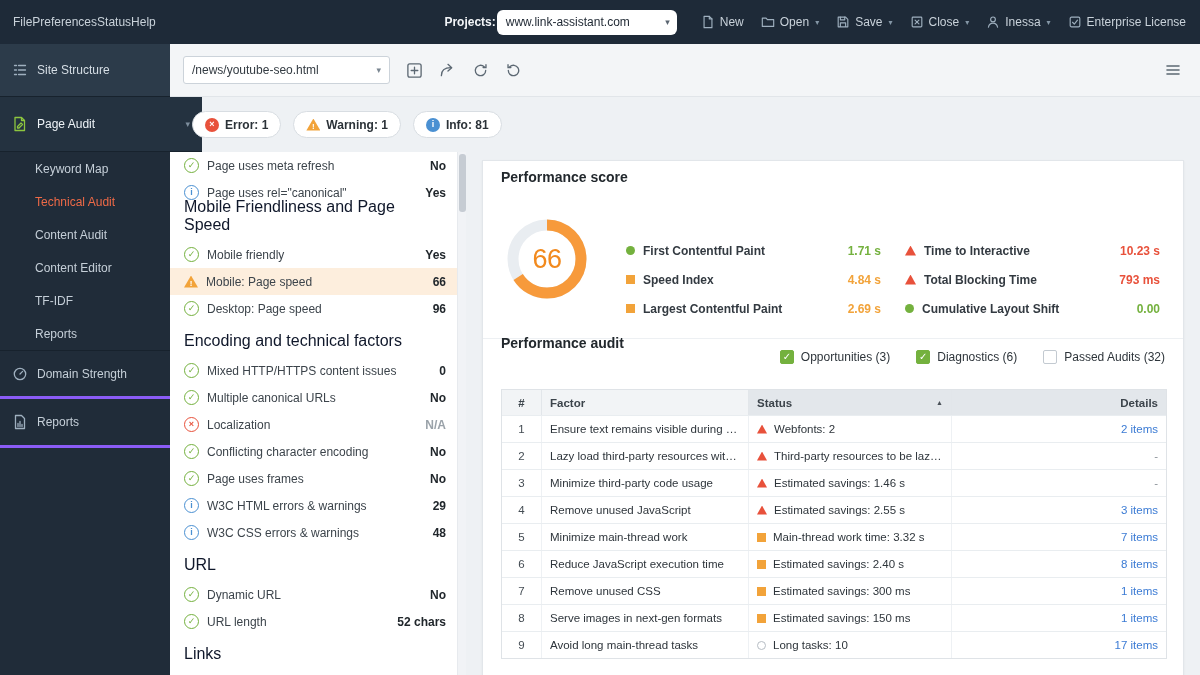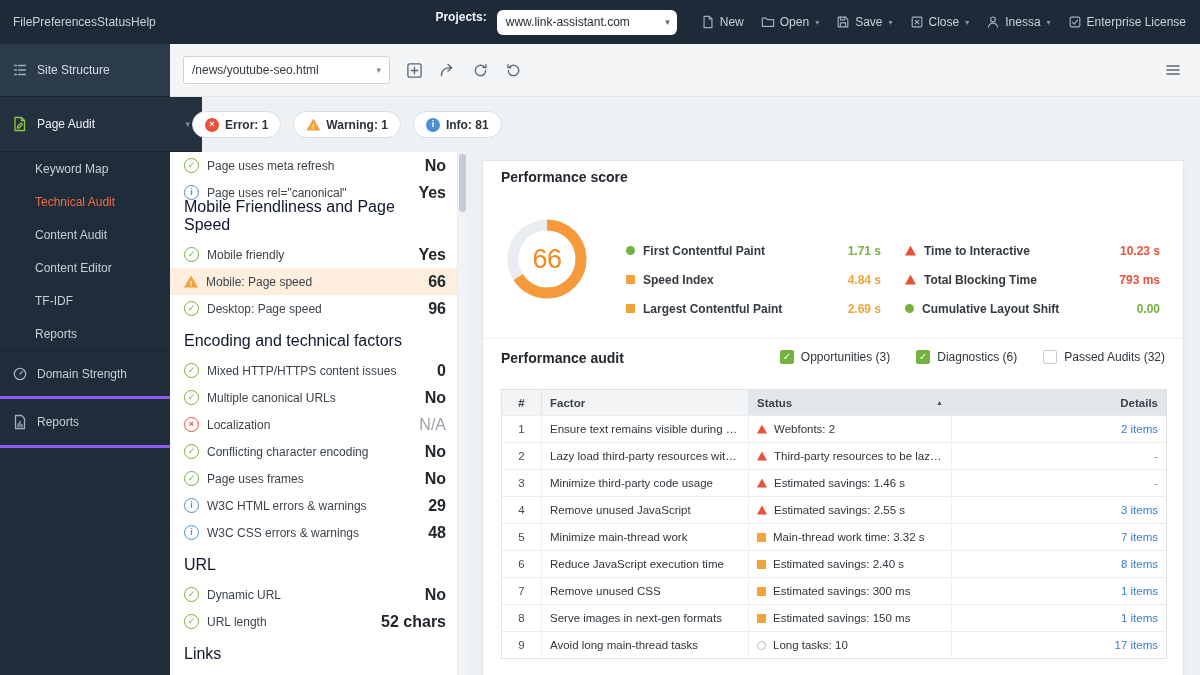--- a/index.html
+++ b/index.html
@@ -3,21 +3,21 @@
 <meta charset="utf-8">
 <style>
 *{box-sizing:border-box;margin:0;padding:0}
 html,body{width:1200px;height:675px;overflow:hidden}
 body{font-family:"Liberation Sans","DejaVu Sans",sans-serif;background:#eef1f4;position:relative;color:#2e353b}
 
 
 .topbar{position:absolute;left:0;top:0;width:1200px;height:44px;background:#1e2a38;display:flex;align-items:center;font-size:12px;color:#c9d2da}
 .menus{display:flex;padding-left:13px}
 .menu-item{cursor:default}
-.projects-group{margin-left:auto;display:flex;align-items:flex-start;gap:10px}
+.projects-group{margin-left:auto;display:flex;align-items:center;gap:1px}
 .projects-label{font-weight:bold;color:#f2f5f8}
 .project-select{width:180px;height:25px;background:#fff;border-radius:6px;display:flex;align-items:center;justify-content:space-between;padding:0 7px 0 9px;color:#1d2631}
 .sel-chev{font-size:9px;color:#5a6570}
 .topbar-buttons{display:flex;align-items:center;gap:17px;margin-left:24px;padding-right:14px}
 .tb-btn{display:flex;align-items:center;gap:5px;white-space:nowrap}
 .tb-icon{width:14px;height:14px;color:#9fb0bf}
 .tb-icon svg{width:14px;height:14px;display:block}
 .tb-chevron{font-size:8px;color:#8496a6;margin-left:1px}
 
 
@@ -52,35 +52,35 @@
 .tri-icon{position:relative;width:14px;height:12px;flex:0 0 auto}
 .tri-icon::before{content:"";position:absolute;inset:0;background:var(--warning);clip-path:polygon(50% 0,100% 100%,0 100%)}
 .tri-bang{position:absolute;left:0;right:0;top:3px;text-align:center;font-size:8px;font-weight:bold;color:#fff;line-height:9px}
 
 
 .audit-list-panel{position:absolute;left:170px;top:152px;width:296px;height:523px;background:#fff;overflow:hidden}
 .audit-list{position:absolute;left:0;top:0;right:9px}
 .al-row{height:27px;display:flex;align-items:center;gap:8px;padding:0 11px 0 14px}
 .al-row.highlight{background:#fdeedd}
 .al-label{flex:1;min-width:0;font-size:12px;color:#3c444b;white-space:nowrap;overflow:hidden}
-.al-value{font-size:16px;font-weight:bold;color:#21272c;white-space:nowrap}
-.al-value.muted{color:#9aa2a9;font-weight:normal}
+.al-value{font-size:12px;font-weight:bold;color:#21272c;white-space:nowrap}
+.al-value.muted{color:#9aa2a9;font-weight:bold}
 .al-header{height:35px;display:flex;align-items:flex-end;padding:0 14px 7px;font-size:16px;font-weight:normal;color:#0f172a}
 .oc{width:15px;height:15px;border-radius:50%;border:1px solid;display:flex;align-items:center;justify-content:center;font-size:9px;font-weight:bold;flex:0 0 auto;line-height:1}
 .c-check{border-color:var(--success);color:var(--success)}
 .c-info{border-color:var(--info);color:var(--info)}
 .c-error{border-color:var(--error);color:var(--error)}
 .scrollbar{position:absolute;right:0;top:0;width:9px;height:100%;background:#f1f3f6;border-left:1px solid #e7eaee}
 .scroll-thumb{position:absolute;left:1px;top:2px;width:7px;height:58px;background:#c6ccd3;border-radius:3px}
 
 
 .perf-card{position:absolute;left:482px;top:160px;width:702px;height:540px;background:#fff;border:1px solid #e2e6ea;box-shadow:0 1px 2px rgba(30,42,56,.06)}
 .card-title{position:absolute;left:18px;font-size:14px;font-weight:bold;color:#22282d}
 .t1{top:8px}
-.t2{top:189px}
+.t2{top:174px}
 .donut{position:absolute;left:22px;top:56px;width:84px;height:84px}
 .donut svg{display:block}
 .score{position:absolute;inset:0;display:flex;align-items:center;justify-content:center;font-size:27px;color:#f28a1e;letter-spacing:-.5px}
 .legend{position:absolute;left:143px;top:75px;display:grid;grid-auto-flow:column;grid-template-rows:repeat(3,29px);grid-template-columns:255px 255px;column-gap:24px;align-items:center}
 .metric{display:flex;align-items:center;gap:8px;font-size:12px}
 .metric-name{font-weight:bold;color:#333a41;white-space:nowrap}
 .metric-value{margin-left:auto;font-weight:bold}
 .metric-value.good{color:var(--success)}
 .metric-value.average{color:var(--warning)}
 .metric-value.poor{color:var(--error)}

